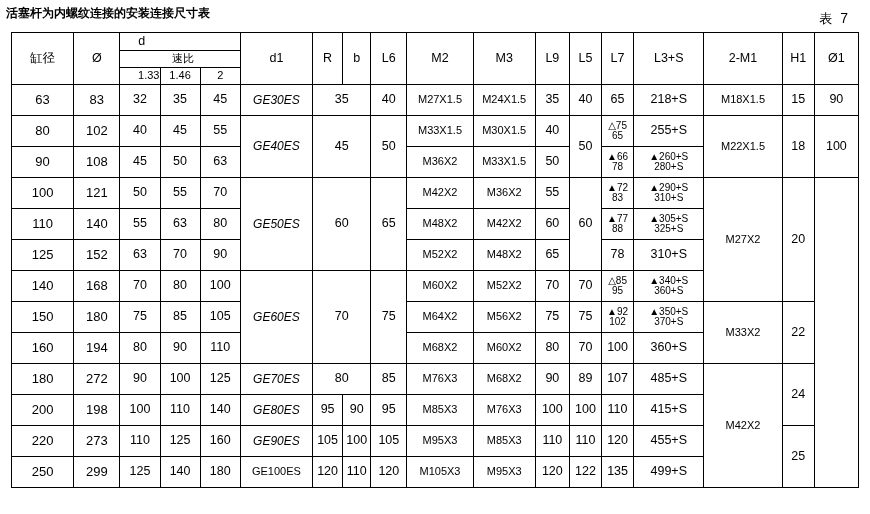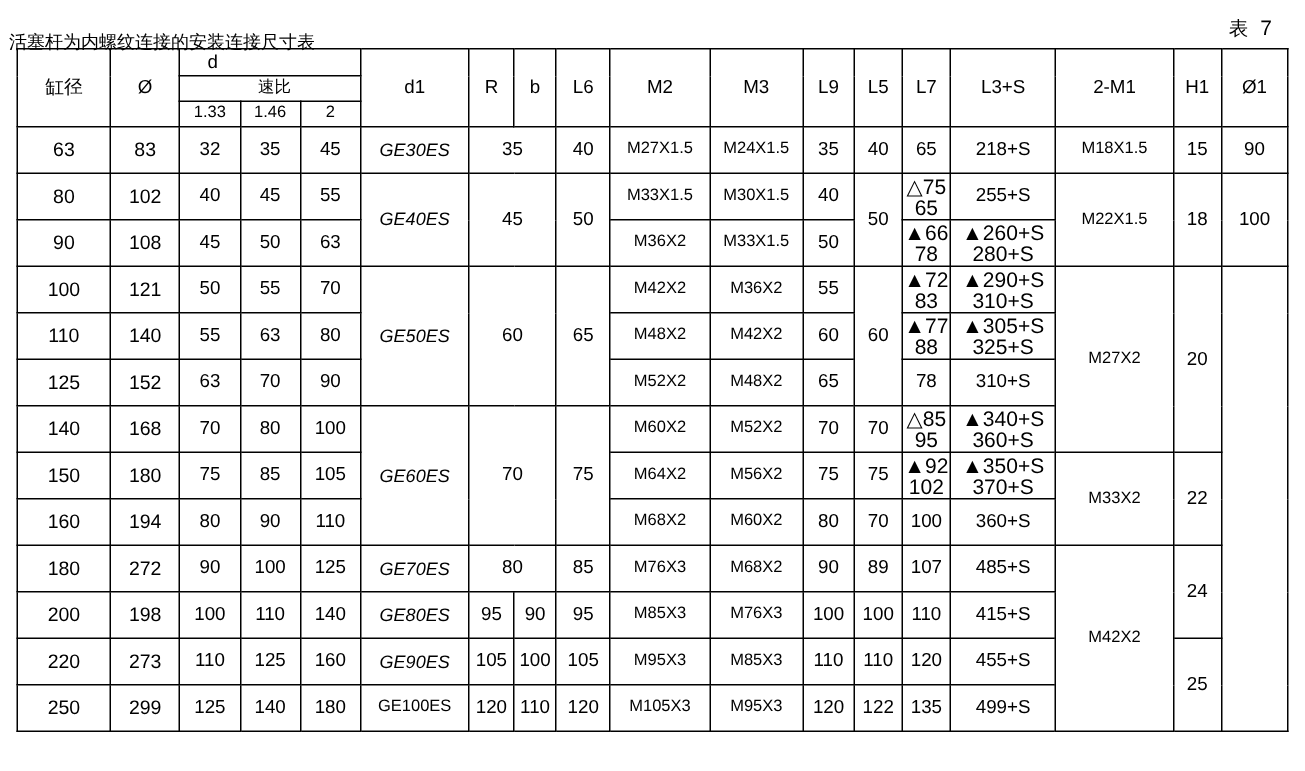--- a/index.html
+++ b/index.html
@@ -5,22 +5,22 @@
   html,body{margin:0;padding:0;}
   body{
     width:870px;height:514px;
     background:#ffffff;
     font-family:"Liberation Sans","DejaVu Sans",sans-serif;
     color:#000;
     overflow:hidden;
     position:relative;
   }
   #title{
-    position:absolute;left:6px;top:20px;
-    font-size:12px;font-weight:normal;letter-spacing:0px;
+    position:absolute;left:6px;top:5px;
+    font-size:12px;font-weight:bold;letter-spacing:0px;
     white-space:nowrap;
   }
   #tableno{
     position:absolute;right:22px;top:10px;
     font-size:13px;white-space:nowrap;
   }
   #tableno .num{font-size:14px;margin-left:8px;}
   table{
     position:absolute;
     left:11px;top:32px;
@@ -36,21 +36,21 @@
     font-weight:normal;
     padding:0;
     line-height:1.05;
     white-space:nowrap;
     overflow:hidden;
   }
   thead td{font-size:12.5px;}
   .hhead{height:18px;}
   .small{font-size:11px;}
   .body-row td{height:30px;}
-  .l3s{font-size:14px;line-height:1.0;}
+  .l3s{font-size:10px;line-height:1.0;}
   .l3s div{white-space:nowrap;}
   .d1cell{font-size:12px;font-style:italic;}
   .big{font-size:13px;}
 </style>
 </head>
 <body>
 
 <div id="title">活塞杆为内螺纹连接的安装连接尺寸表</div>
 <div id="tableno">
   <span>表</span><span class="num">7</span>
@@ -93,21 +93,21 @@
       <td rowspan="3">L7</td>
       <td rowspan="3">L3+S</td>
       <td rowspan="3">2-M1</td>
       <td rowspan="3">H1</td>
       <td rowspan="3">Ø1</td>
     </tr>
     <tr>
       <td colspan="3" class="small" style="height:16px;text-align:center;padding-left:6px;">速比</td>
     </tr>
     <tr>
-      <td class="small" style="height:16px;">1.33</td>
+      <td class="small" style="height:16px;text-align:right;">1.33</td>
       <td class="small">1.46</td>
       <td class="small">2</td>
     </tr>
   </thead>
   <tbody>
 
     <tr class="body-row">
       <td class="big">63</td>
       <td class="big">83</td>
       <td>32</td>

